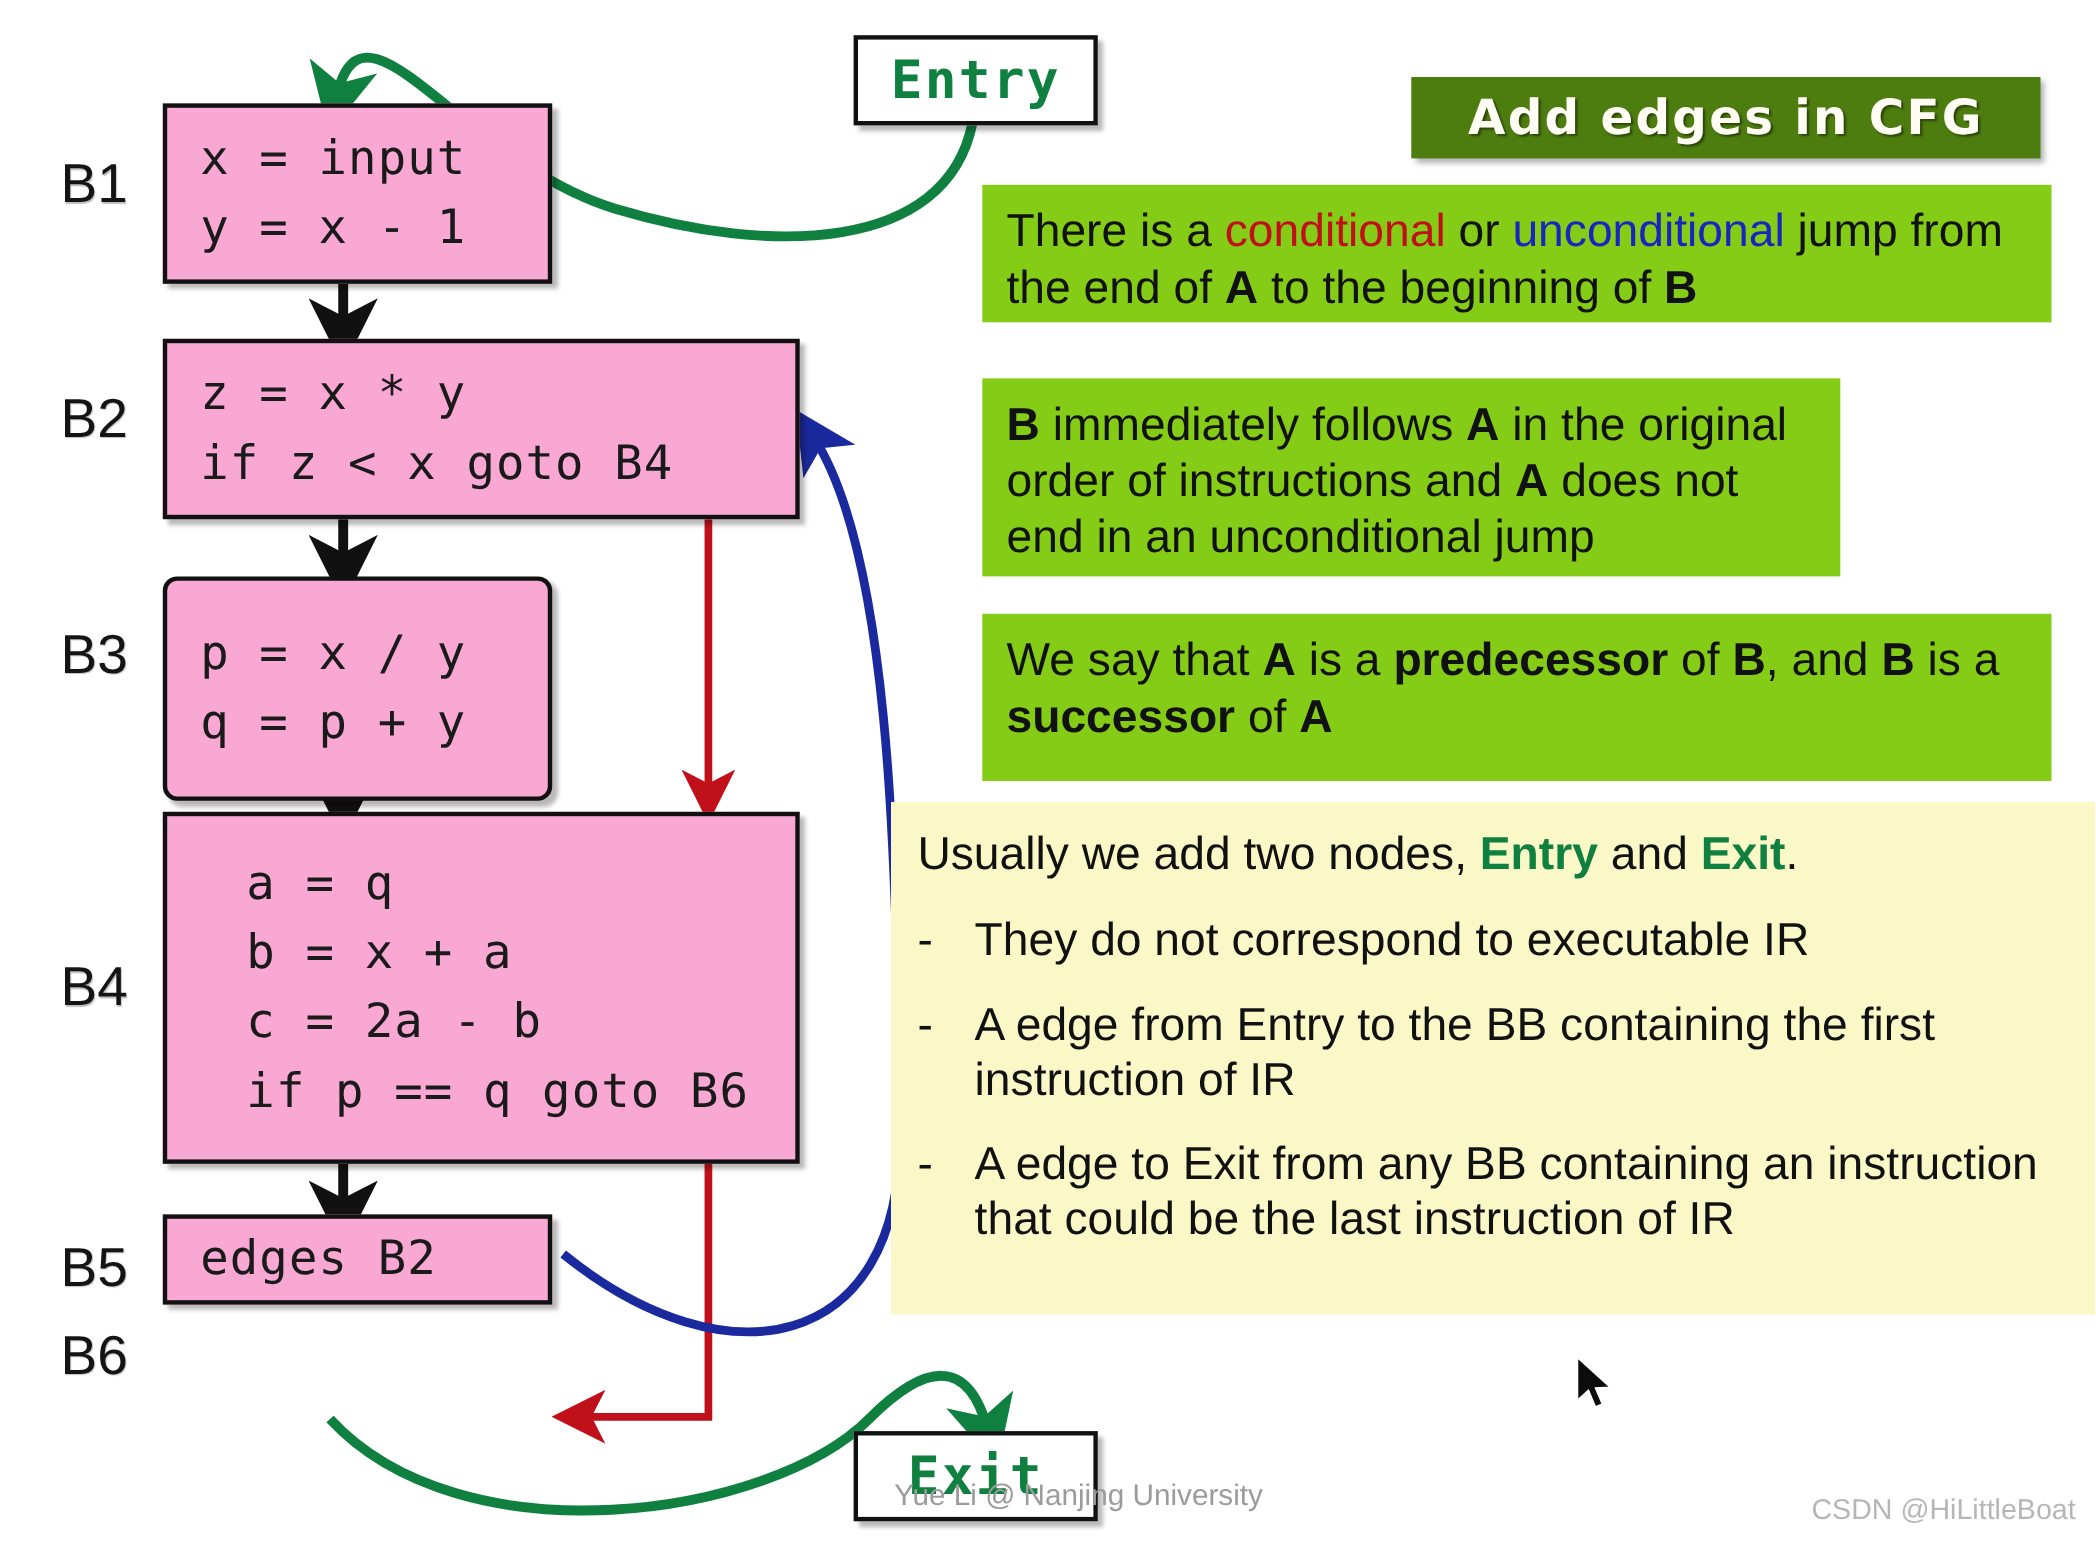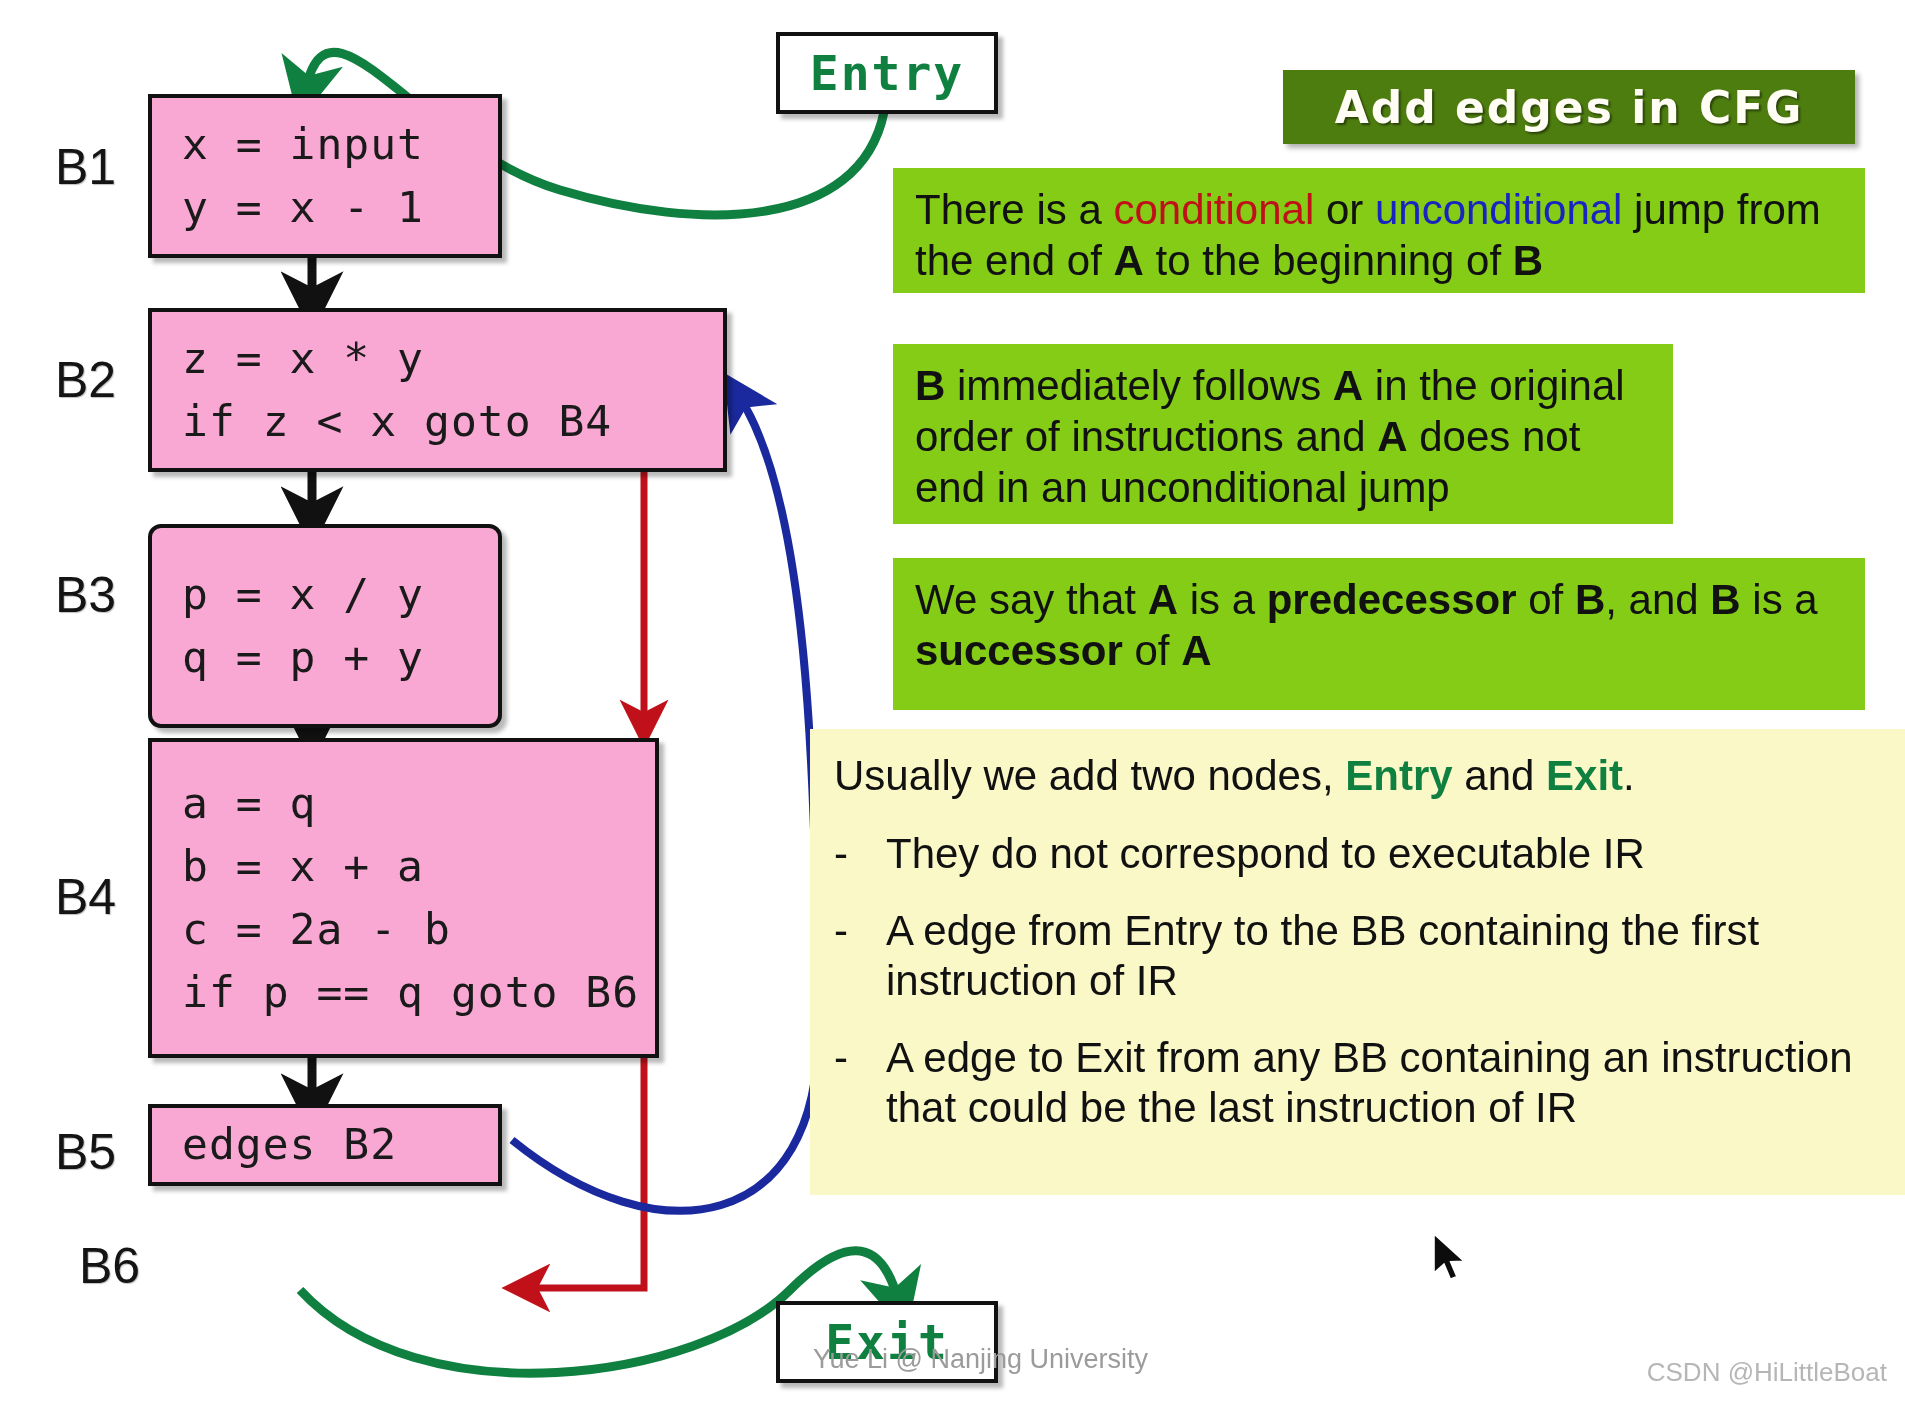--- a/index.html
+++ b/index.html
@@ -223,33 +223,33 @@
 if z &lt; x goto B4</div>
   </div>
 
   <div class="bblabel" style="left:55px; top:566px;">B3</div>
   <div class="bb" style="left:148px; top:524px; width:354px; height:204px;border-radius:13px;">
     <div class="code">p = x / y
 q = p + y</div>
   </div>
 
   <div class="bblabel" style="left:55px; top:868px;">B4</div>
-  <div class="bb" style="left:148px; top:738px; width:511px; height:320px;">
+  <div class="bb" style="left:148px; top:738px; width:579px; height:320px;align-items:center;">
     <div class="code">a = q
 b = x + a
 c = 2a - b
 if p == q goto B6</div>
   </div>
 
   <div class="bblabel" style="left:55px; top:1123px;">B5</div>
   <div class="bb" style="left:148px; top:1104px; width:354px; height:82px;">
     <div class="code">edges B2</div>
   </div>
 
-  <div class="bblabel" style="left:55px; top:1237px;margin-left:24px;">B6</div>
+  <div class="bblabel" style="left:55px; top:1203px;">B6</div>
 
   <div class="termnode" style="left:776px; top:32px; width:222px; height:82px;">
     <span>Entry</span>
   </div>
 
   <div class="termnode" style="left:776px; top:1301px; width:222px; height:82px;">
     <span>Exit</span>
   </div>
 
   <div id="title-banner">

